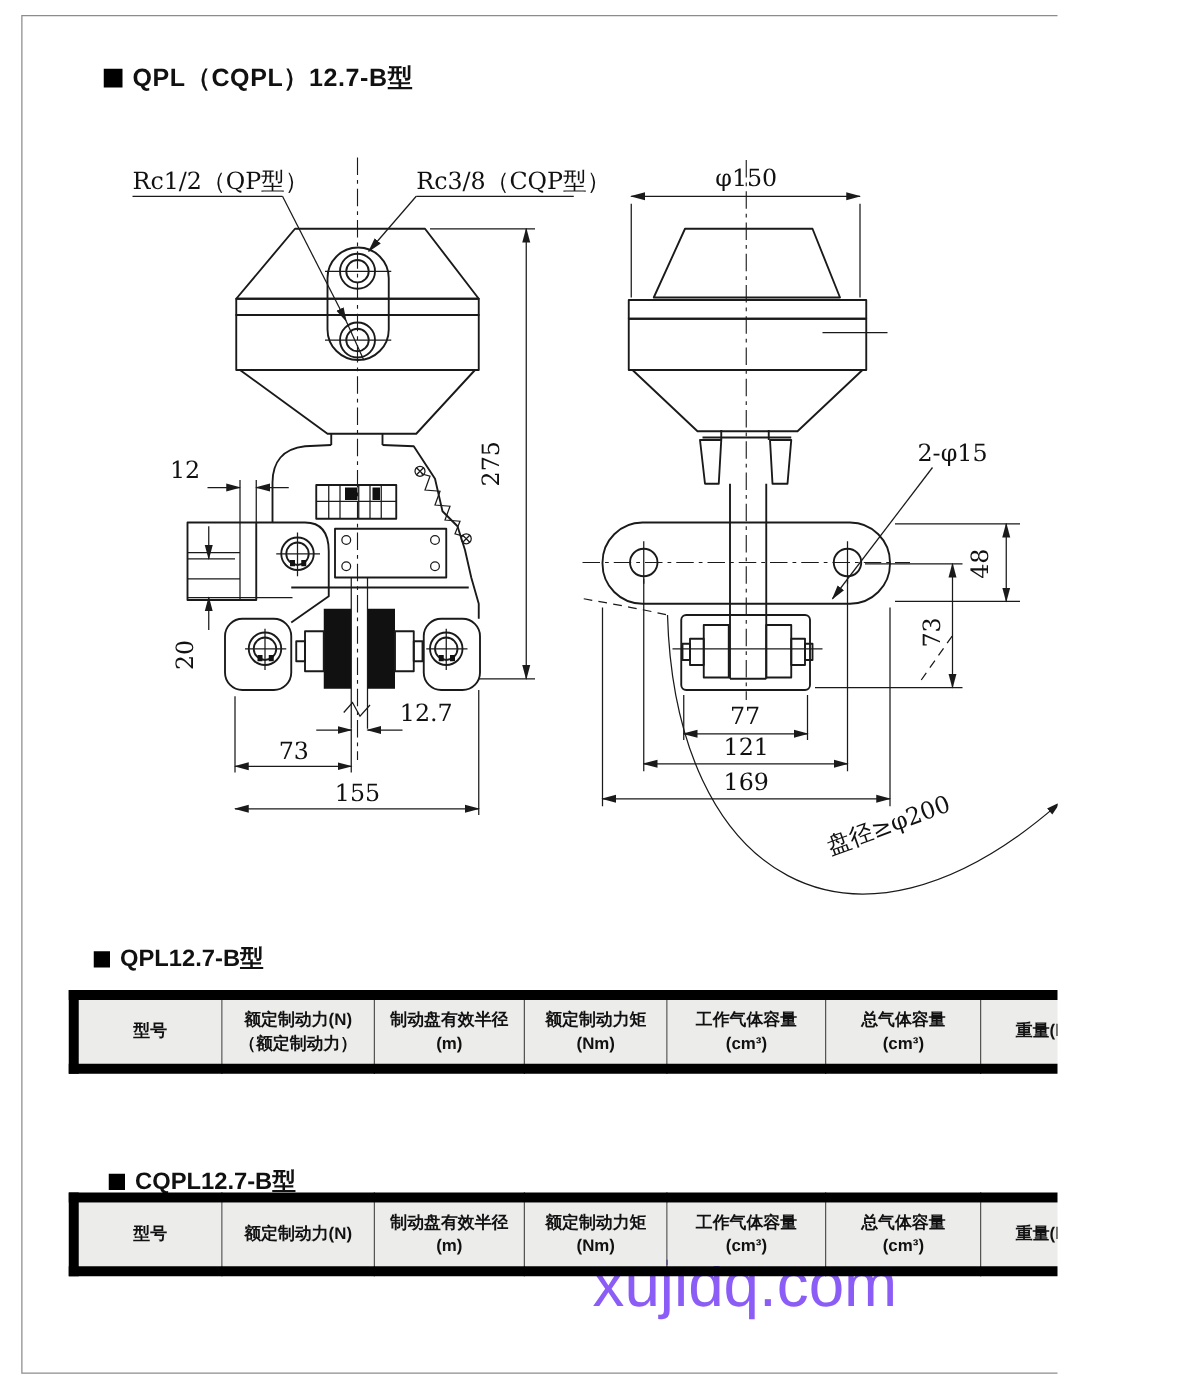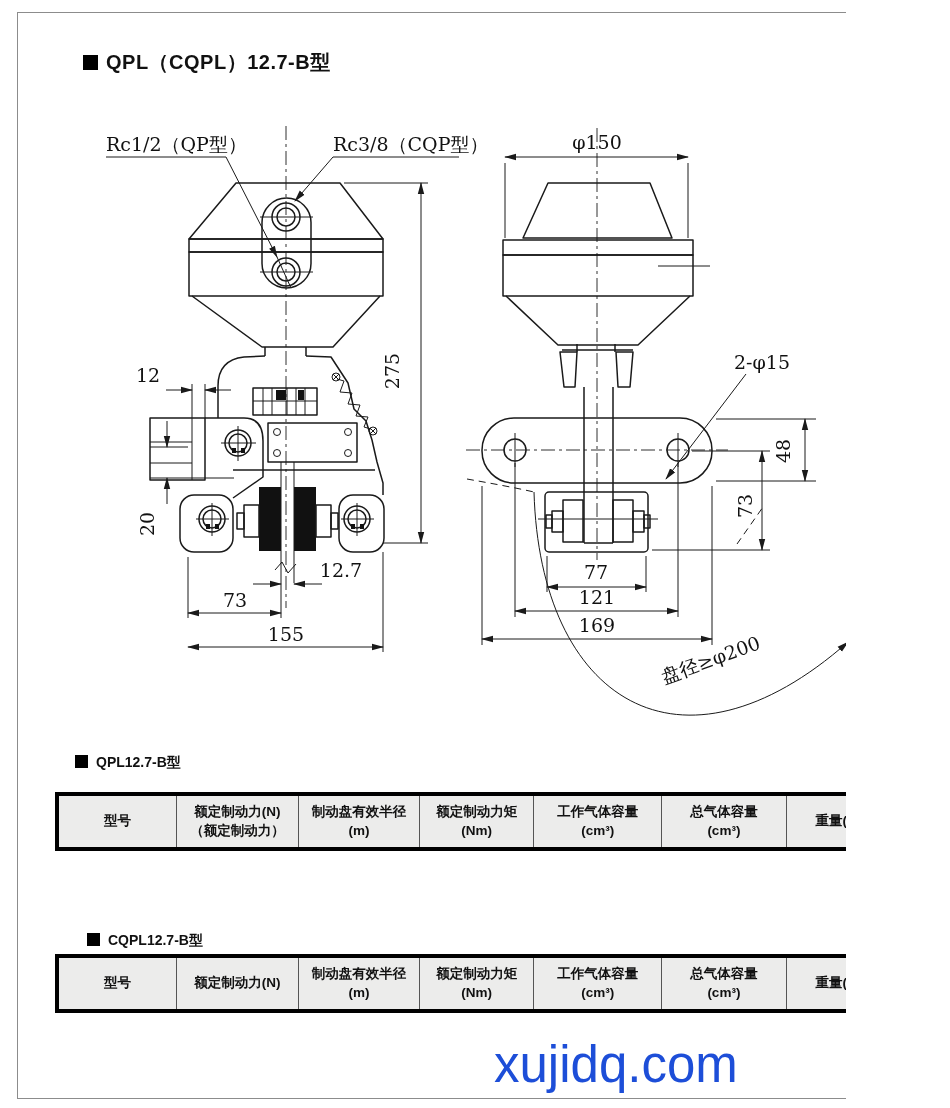--- a/index.html
+++ b/index.html
@@ -2,40 +2,40 @@
 <html><head>
 <meta charset="utf-8">
 <style>
   html,body { margin:0; padding:0; background:#fff; }
   .page { position:relative; width:846px; height:1108px; background:#fff;
           font-family:"Liberation Sans", sans-serif; color:#111; overflow:hidden; }
   .frame { position:absolute; left:17px; top:12px; width:915px; height:1085px;
            border:1.5px solid #8c8c8c; }
   .main-title { position:absolute; left:83px; top:49px; font-size:20px; font-weight:bold;
                 letter-spacing:0.5px; white-space:nowrap; }
-  .sec-title { position:absolute; left:75px; font-size:14px; font-weight:bold; white-space:nowrap; }
+  .sec-title { position:absolute; left:75px; font-size:19px; font-weight:bold; white-space:nowrap; }
   .sq { display:inline-block; background:#000; vertical-align:-1px; margin-right:8px; }
   .sq.big { width:15px; height:15px; }
   .sq.small { width:13px; height:13px; vertical-align:-1px; }
   svg.draw { position:absolute; left:0; top:0; }
   .ol  { fill:none; stroke:#1a1a1a; stroke-width:1.5; stroke-linejoin:round; }
   .tn  { fill:none; stroke:#1a1a1a; stroke-width:1; }
   .cl  { fill:none; stroke:#1a1a1a; stroke-width:0.9; stroke-dasharray:14 4 3 4; }
   .dsh { fill:none; stroke:#1a1a1a; stroke-width:1; stroke-dasharray:7 5; }
   .blk { fill:#111; stroke:none; }
   text.dim { font-family:"DejaVu Serif", serif; font-size:19px; fill:#111; }
   table.spec { position:absolute; left:55px; width:845px; border-collapse:collapse;
-               table-layout:fixed; border:4px solid #000000; }
+               table-layout:fixed; border:8px solid #000000; }
   .spec th, .spec td { border:1px solid #555; text-align:center; vertical-align:middle;
                        padding:1px 2px; overflow:hidden; }
   .spec th { background:#ececeb; font-weight:bold; font-size:13.5px; height:49px; line-height:1.35; }
   .spec td { font-size:14px; height:43px; line-height:1.3; }
   .h2:empty { display:none; }
-  .watermark { position:absolute; left:474px; top:1035px; font-size:51px; color:#1d4ed8;
-               font-family:"Liberation Sans", sans-serif; white-space:nowrap; z-index:0;margin-left:20px; }
+  .watermark { position:absolute; left:474px; top:998px; font-size:51px; color:#8b5cf6;
+               font-family:"Liberation Sans", sans-serif; white-space:nowrap; z-index:0; }
   table.spec { z-index:1; }
 </style>
 </head>
 <body>
 
 <div class="page">
   <div class="frame"></div>
 
   <div class="main-title">
     <span class="sq big"></span><span>QPL（CQPL）12.7-B型</span>

